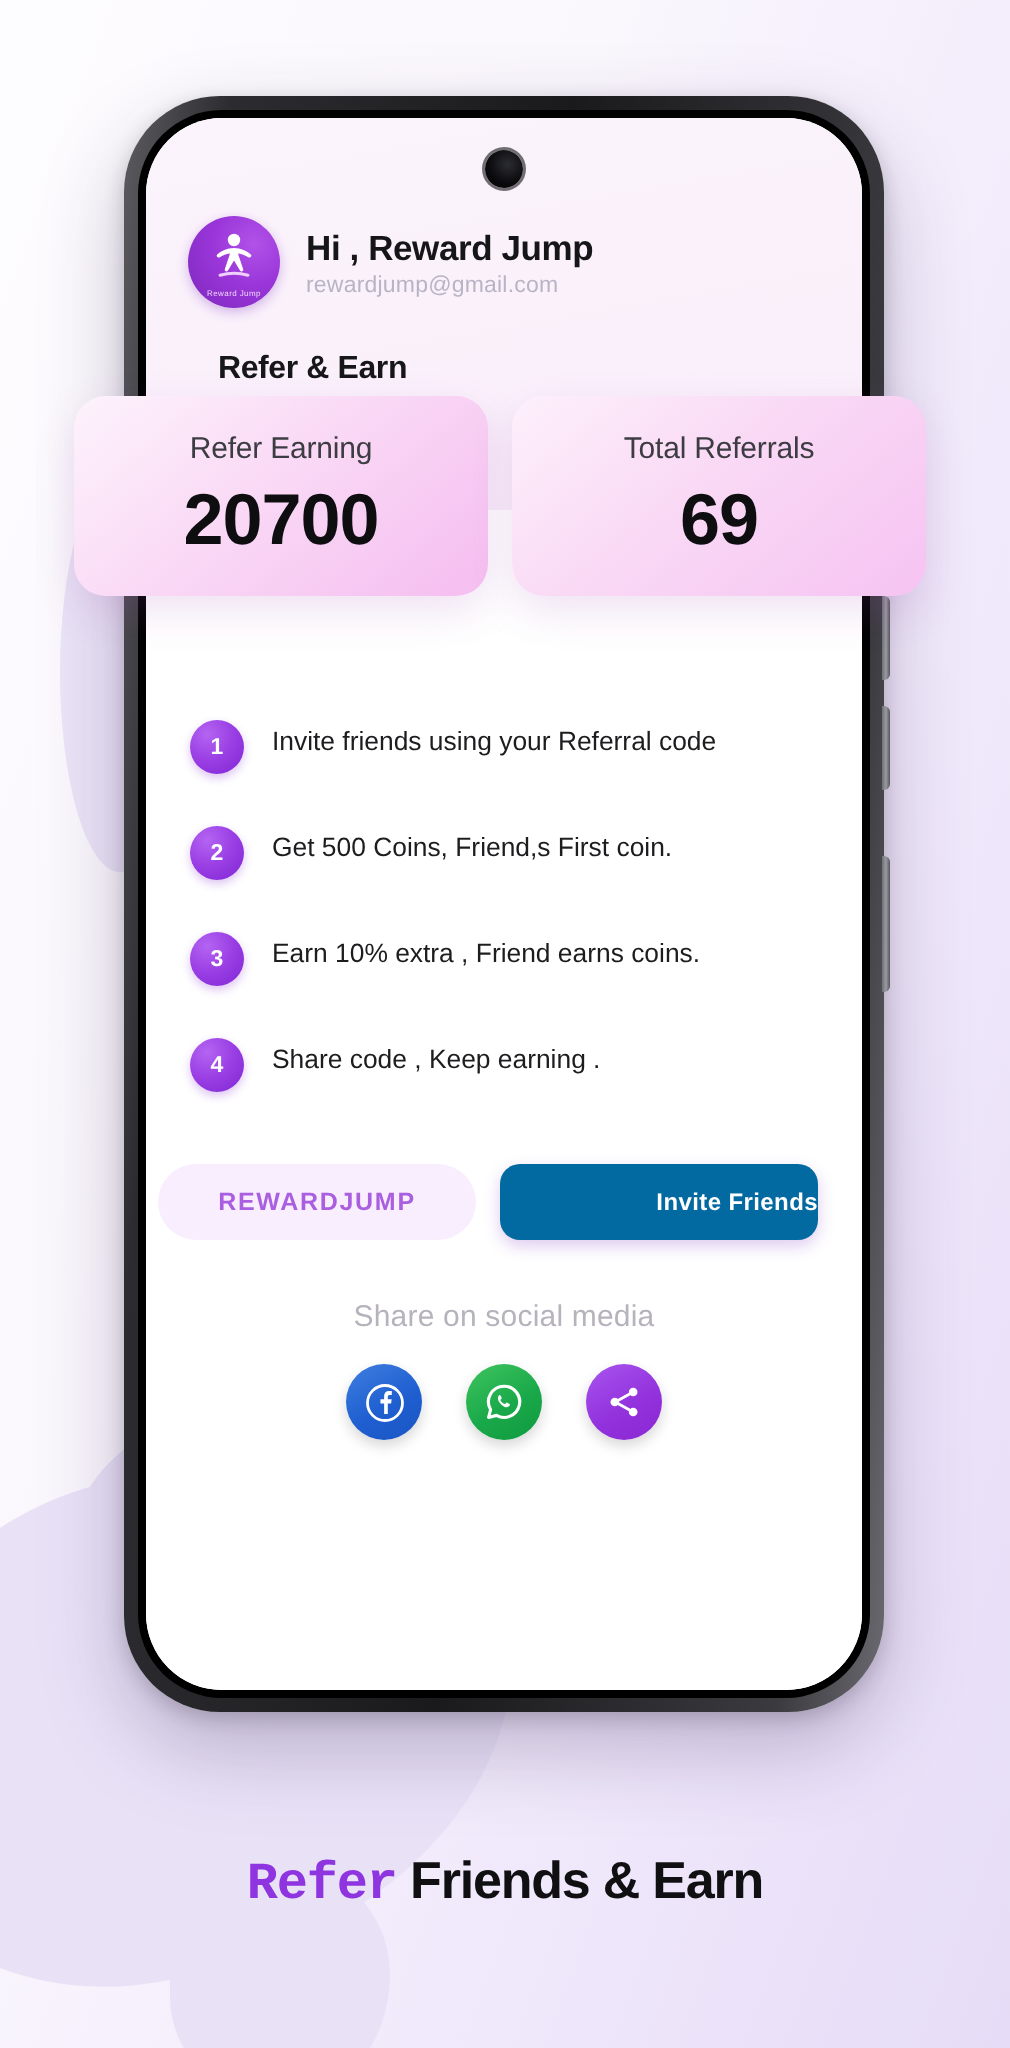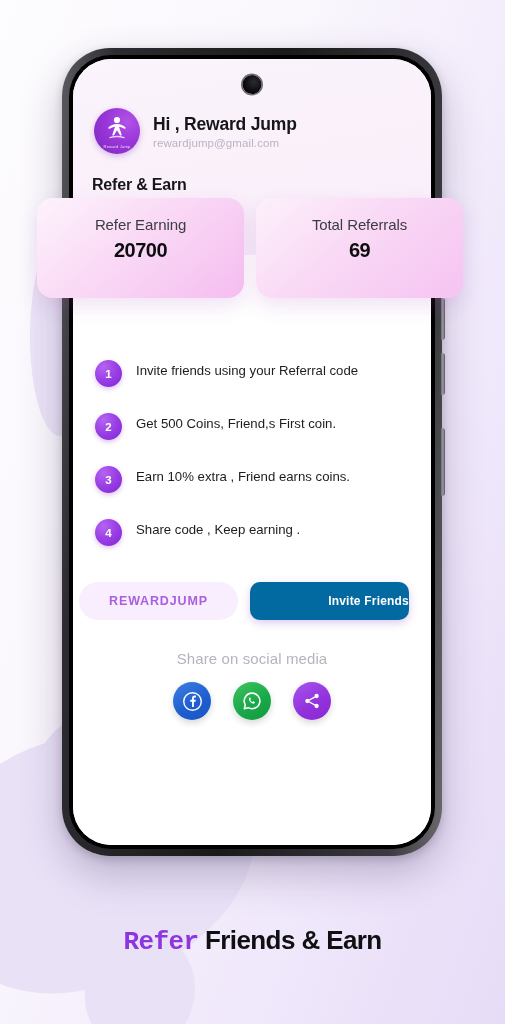--- a/index.html
+++ b/index.html
@@ -76,21 +76,21 @@
   }
   .avatar svg { position:absolute; left:50%; top:44%; transform:translate(-50%,-50%); }
   .avatar-word {
     position:absolute; left:0; right:0; bottom:5px; text-align:center;
     font-size:4px; color:#f3d7ff; letter-spacing:.2px;
   }
   .greet { font-size:17.5px; font-weight:bold; color:#161618; letter-spacing:-.2px; }
   .email { font-size:11.5px; color:#b9b4c4; margin-top:2px; letter-spacing:.1px; }
   .section-title {
     font-size:16px; font-weight:bold; color:#17171a;
-    padding:22px 0 0 19px; letter-spacing:-.2px;
+    padding:22px 0 0 36px; letter-spacing:-.2px;
   }
 
   .app-body { background:#ffffff; height:100%; position:relative; }
   .card-gap { height:104px; }
 
   
   .steps { padding:0 20px 0 22px; }
   .step { display:flex; align-items:flex-start; gap:14px; margin-bottom:25px; }
   .step-badge {
     width:27px; height:27px; border-radius:50%; flex:none; margin-top:1px;
@@ -135,21 +135,21 @@
   
   .stats { position:absolute; left:0; top:198px; width:500px; display:flex; gap:12px; padding:0 37px; z-index:9; }
   .stat-card {
     flex:1; height:100px; border-radius:16px; padding-top:18px;
     text-align:center;
     background:linear-gradient(140deg,#fdf3fc 0%, #fadcf6 40%, #f5bdf0 100%);
     box-shadow:0 8px 20px rgba(160,80,180,.16);
   }
   .stat-card.right { background:linear-gradient(140deg,#fdf0fb 0%, #f9d9f5 45%, #f6c3f2 100%); }
   .stat-label { font-size:15px; color:#3c3c42; letter-spacing:-.1px; }
-  .stat-value { font-size:20px; font-weight:bold; color:#0e0e10; margin-top:6px; letter-spacing:-.5px; }
+  .stat-value { font-size:36px; font-weight:bold; color:#0e0e10; margin-top:6px; letter-spacing:-.5px; }
 
   
   .caption {
     position:absolute; left:0; right:0; top:925px; text-align:center;
     font-size:26px; font-weight:bold; letter-spacing:-.6px;
   }
   .caption .hl { color:#8e35e0;font-family:Liberation Mono, monospace; }
   .caption .rest { color:#101012; }
 </style>
 </head>

